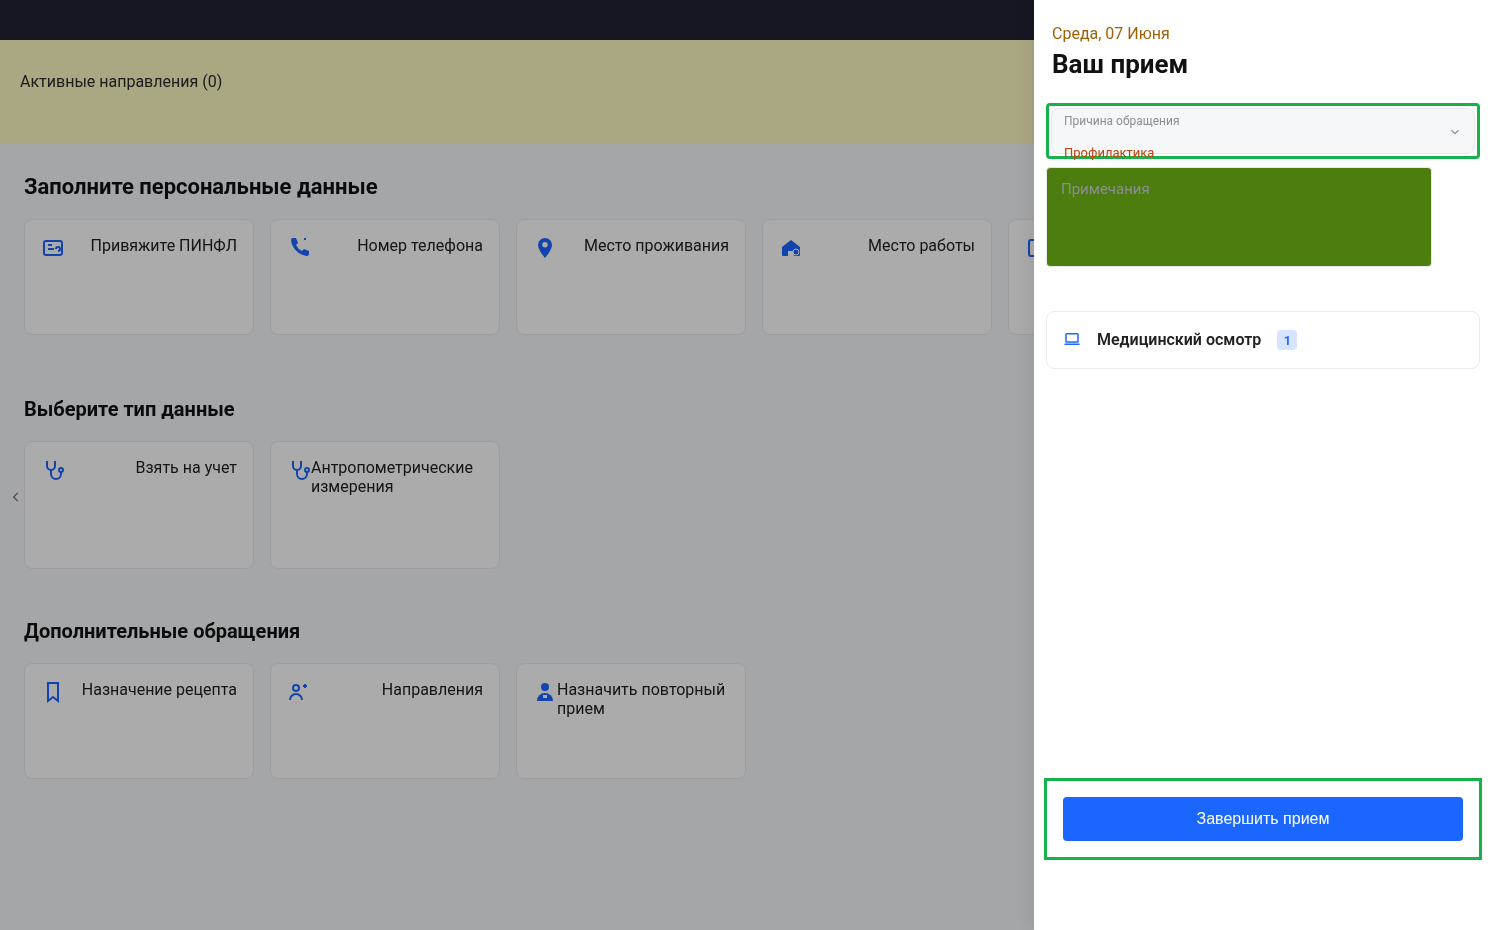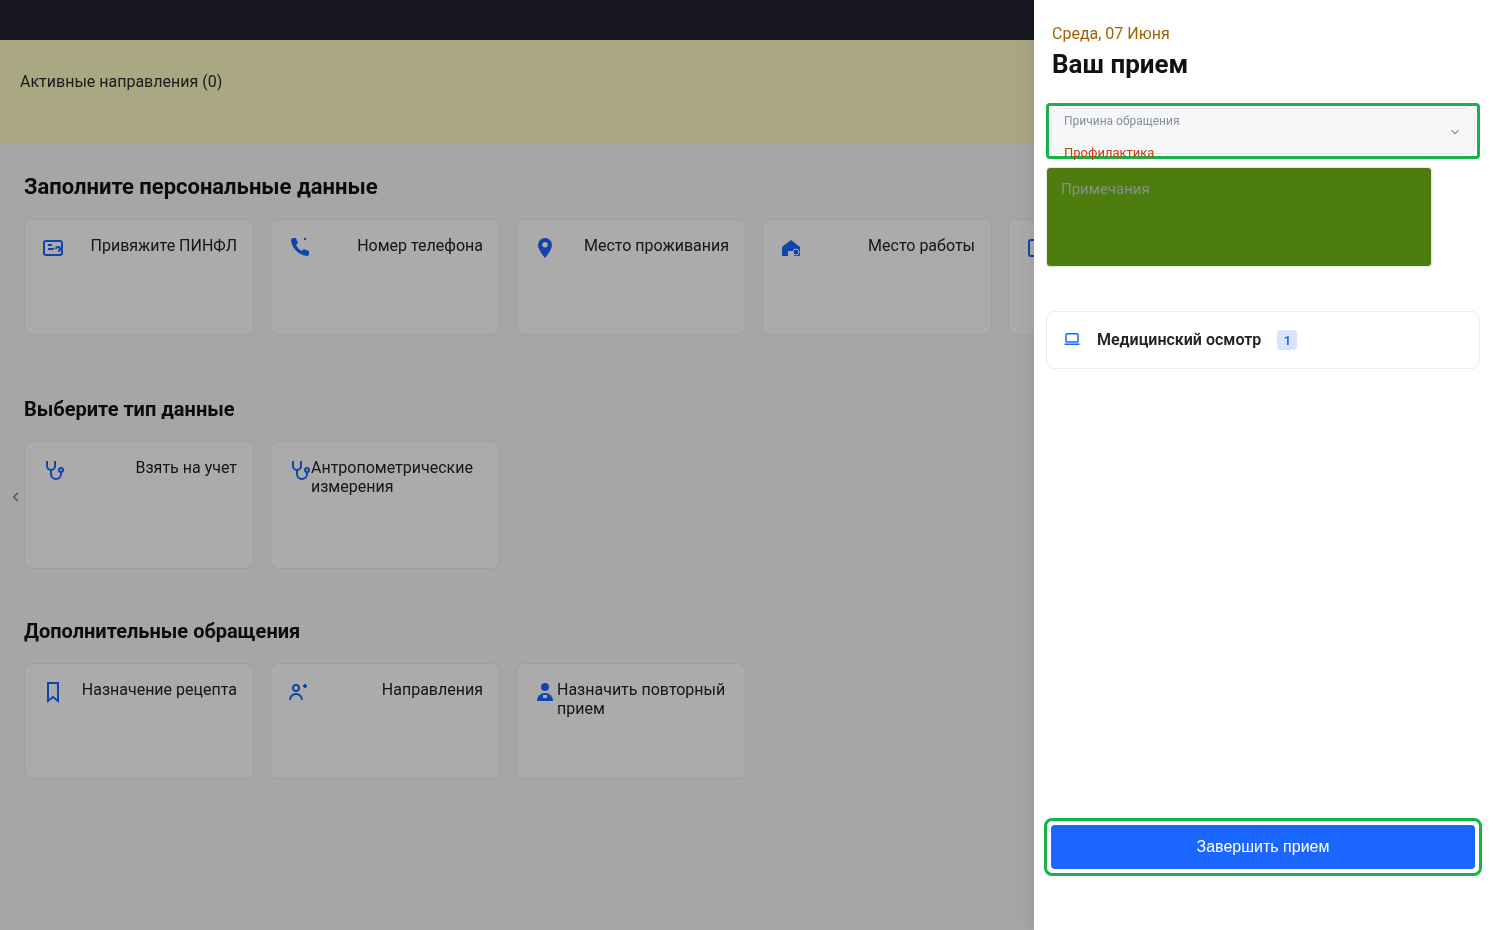--- a/index.html
+++ b/index.html
@@ -81,21 +81,21 @@
   }
   .mini-card .ic { color:#1b66ff; }
   .mini-card .ic svg { width:18px; height:18px; display:block; }
   .mini-card .txt { font-size: 16px; color:#222; font-weight:600; }
   .mini-card .badge {
     background:#d6e4ff; color:#1b66ff; border-radius:4px; min-width:20px; height:20px;
     font-size:13px; font-weight:600; display:flex; align-items:center; justify-content:center; padding:0 6px;
   }
 
   .sidebar-footer { padding: 8px 56px 54px 14px; }
-  .highlight-box-2 { border: 3px solid #16b24b; border-radius: 8px; padding: 4px; margin: 0 -44px 0 -4px; }
+  .highlight-box-2 { border: 3px solid #16b24b; border-radius: 0; padding: 16px; margin: 0 -44px 16px -4px; }
   .finish-btn {
     width: 100%; height: 44px; background: #1b66ff; color: #fff; border: none; border-radius: 4px;
     font-size: 16px; font-weight: 500; cursor: pointer;
   }
 
   textarea { font-family: inherit; font-size: 15px; width: 100%; outline: none; }
 </style>
 </head>
 <body>
 <div class="page">

